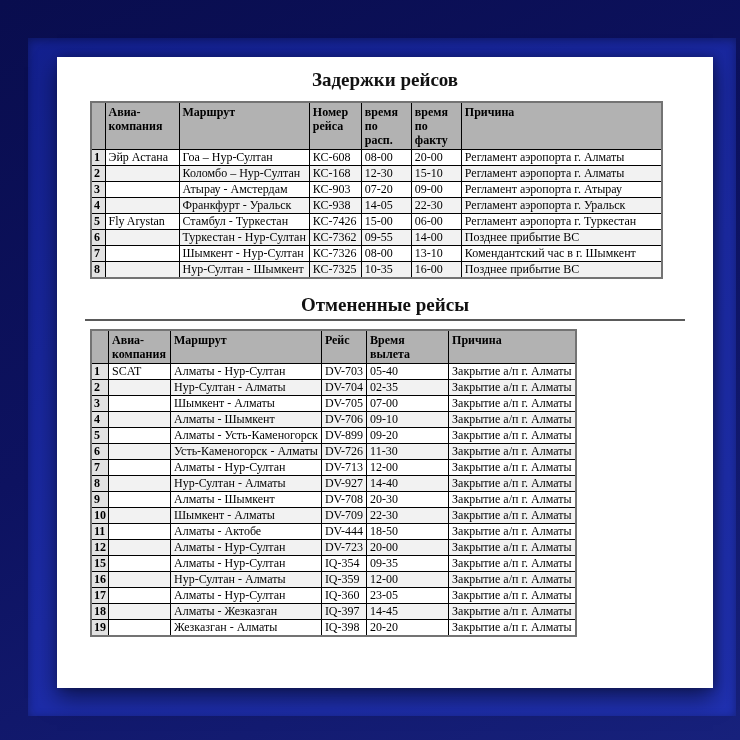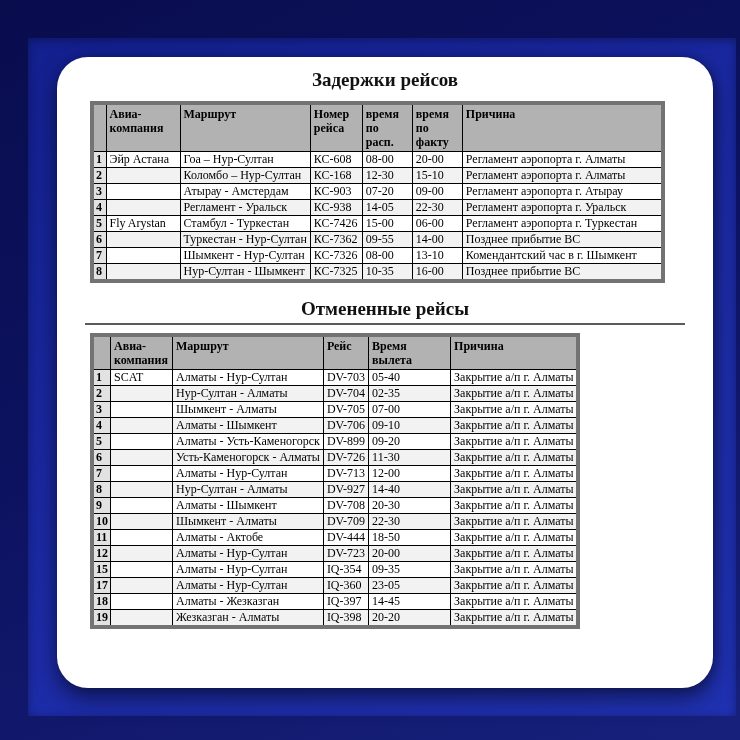--- a/index.html
+++ b/index.html
@@ -10,21 +10,20 @@
   }
   .frame {
     position: absolute; left: 28px; top: 38px; right: 4px; bottom: 24px;
     background: linear-gradient(150deg, var(--frame-dark, #13208e) 0%, var(--frame-blue, #1c2ba6) 55%, #2031b2 100%);
     box-shadow: inset 0 2px 10px rgba(0,0,0,0.35);
   }
   .page {
     position: absolute; left: 57px; top: 57px; width: 656px; height: 631px;
     background: #ffffff; box-sizing: border-box; padding: 12px 28px 0 28px;
     box-shadow: 0 10px 22px rgba(0,0,0,0.5), 2px 0 8px rgba(0,0,0,0.25);
-    border-radius: 31px;
   }
   h1.doc-title {
     font-size: 19px; font-weight: bold; text-align: center;
     margin: 0 0 10px 0; color: #111;
   }
   h1.doc-title.underlined {
     margin-top: 15px; padding-bottom: 3px; margin-bottom: 8px;
     border-bottom: 2px solid #5a5a5a;
   }
   table.flights {
@@ -40,21 +39,21 @@
   }
   table.flights td {
     padding: 0 3px; height: 15px; line-height: 15px; white-space: nowrap;
     background: #ffffff;
   }
   table.flights tbody tr:nth-child(even) td { background: var(--stripe-bg, #f2f2f2); }
   table.flights td.c0 {
     background: var(--numcol-bg, #e2e2e2) !important;
     font-weight: bold; text-align: left; padding: 0 2px;
   }
-  table.flights { border: 4px solid #737373; }
+  table.flights { border: 2px solid #737373; }
 </style>
 </head>
 <body>
 
 <div class="scene">
   <div class="frame"></div>
   <div class="page">
 
     <h1 class="doc-title">Задержки рейсов</h1>
 
@@ -103,21 +102,21 @@
             <td class="c1"></td>
             <td class="c2">Атырау - Амстердам</td>
             <td class="c3">КС-903</td>
             <td class="c4">07-20</td>
             <td class="c5">09-00</td>
             <td class="c6">Регламент аэропорта г. Атырау</td>
           </tr>
           <tr>
             <td class="c0">4</td>
             <td class="c1"></td>
-            <td class="c2">Регламент - Уральск</td>
+            <td class="c2">Франкфурт - Уральск</td>
             <td class="c3">КС-938</td>
             <td class="c4">14-05</td>
             <td class="c5">22-30</td>
             <td class="c6">Регламент аэропорта г. Уральск</td>
           </tr>
           <tr>
             <td class="c0">5</td>
             <td class="c1">Fly Arystan</td>
             <td class="c2">Стамбул - Туркестан</td>
             <td class="c3">КС-7426</td>
@@ -275,20 +274,28 @@
           </tr>
           <tr>
             <td class="c0">15</td>
             <td class="c1"></td>
             <td class="c2">Алматы - Нур-Султан</td>
             <td class="c3">IQ-354</td>
             <td class="c4">09-35</td>
             <td class="c5">Закрытие а/п г. Алматы</td>
           </tr>
           <tr>
+            <td class="c0">16</td>
+            <td class="c1"></td>
+            <td class="c2">Нур-Султан - Алматы</td>
+            <td class="c3">IQ-359</td>
+            <td class="c4">12-00</td>
+            <td class="c5">Закрытие а/п г. Алматы</td>
+          </tr>
+          <tr>
             <td class="c0">17</td>
             <td class="c1"></td>
             <td class="c2">Алматы - Нур-Султан</td>
             <td class="c3">IQ-360</td>
             <td class="c4">23-05</td>
             <td class="c5">Закрытие а/п г. Алматы</td>
           </tr>
           <tr>
             <td class="c0">18</td>
             <td class="c1"></td>

